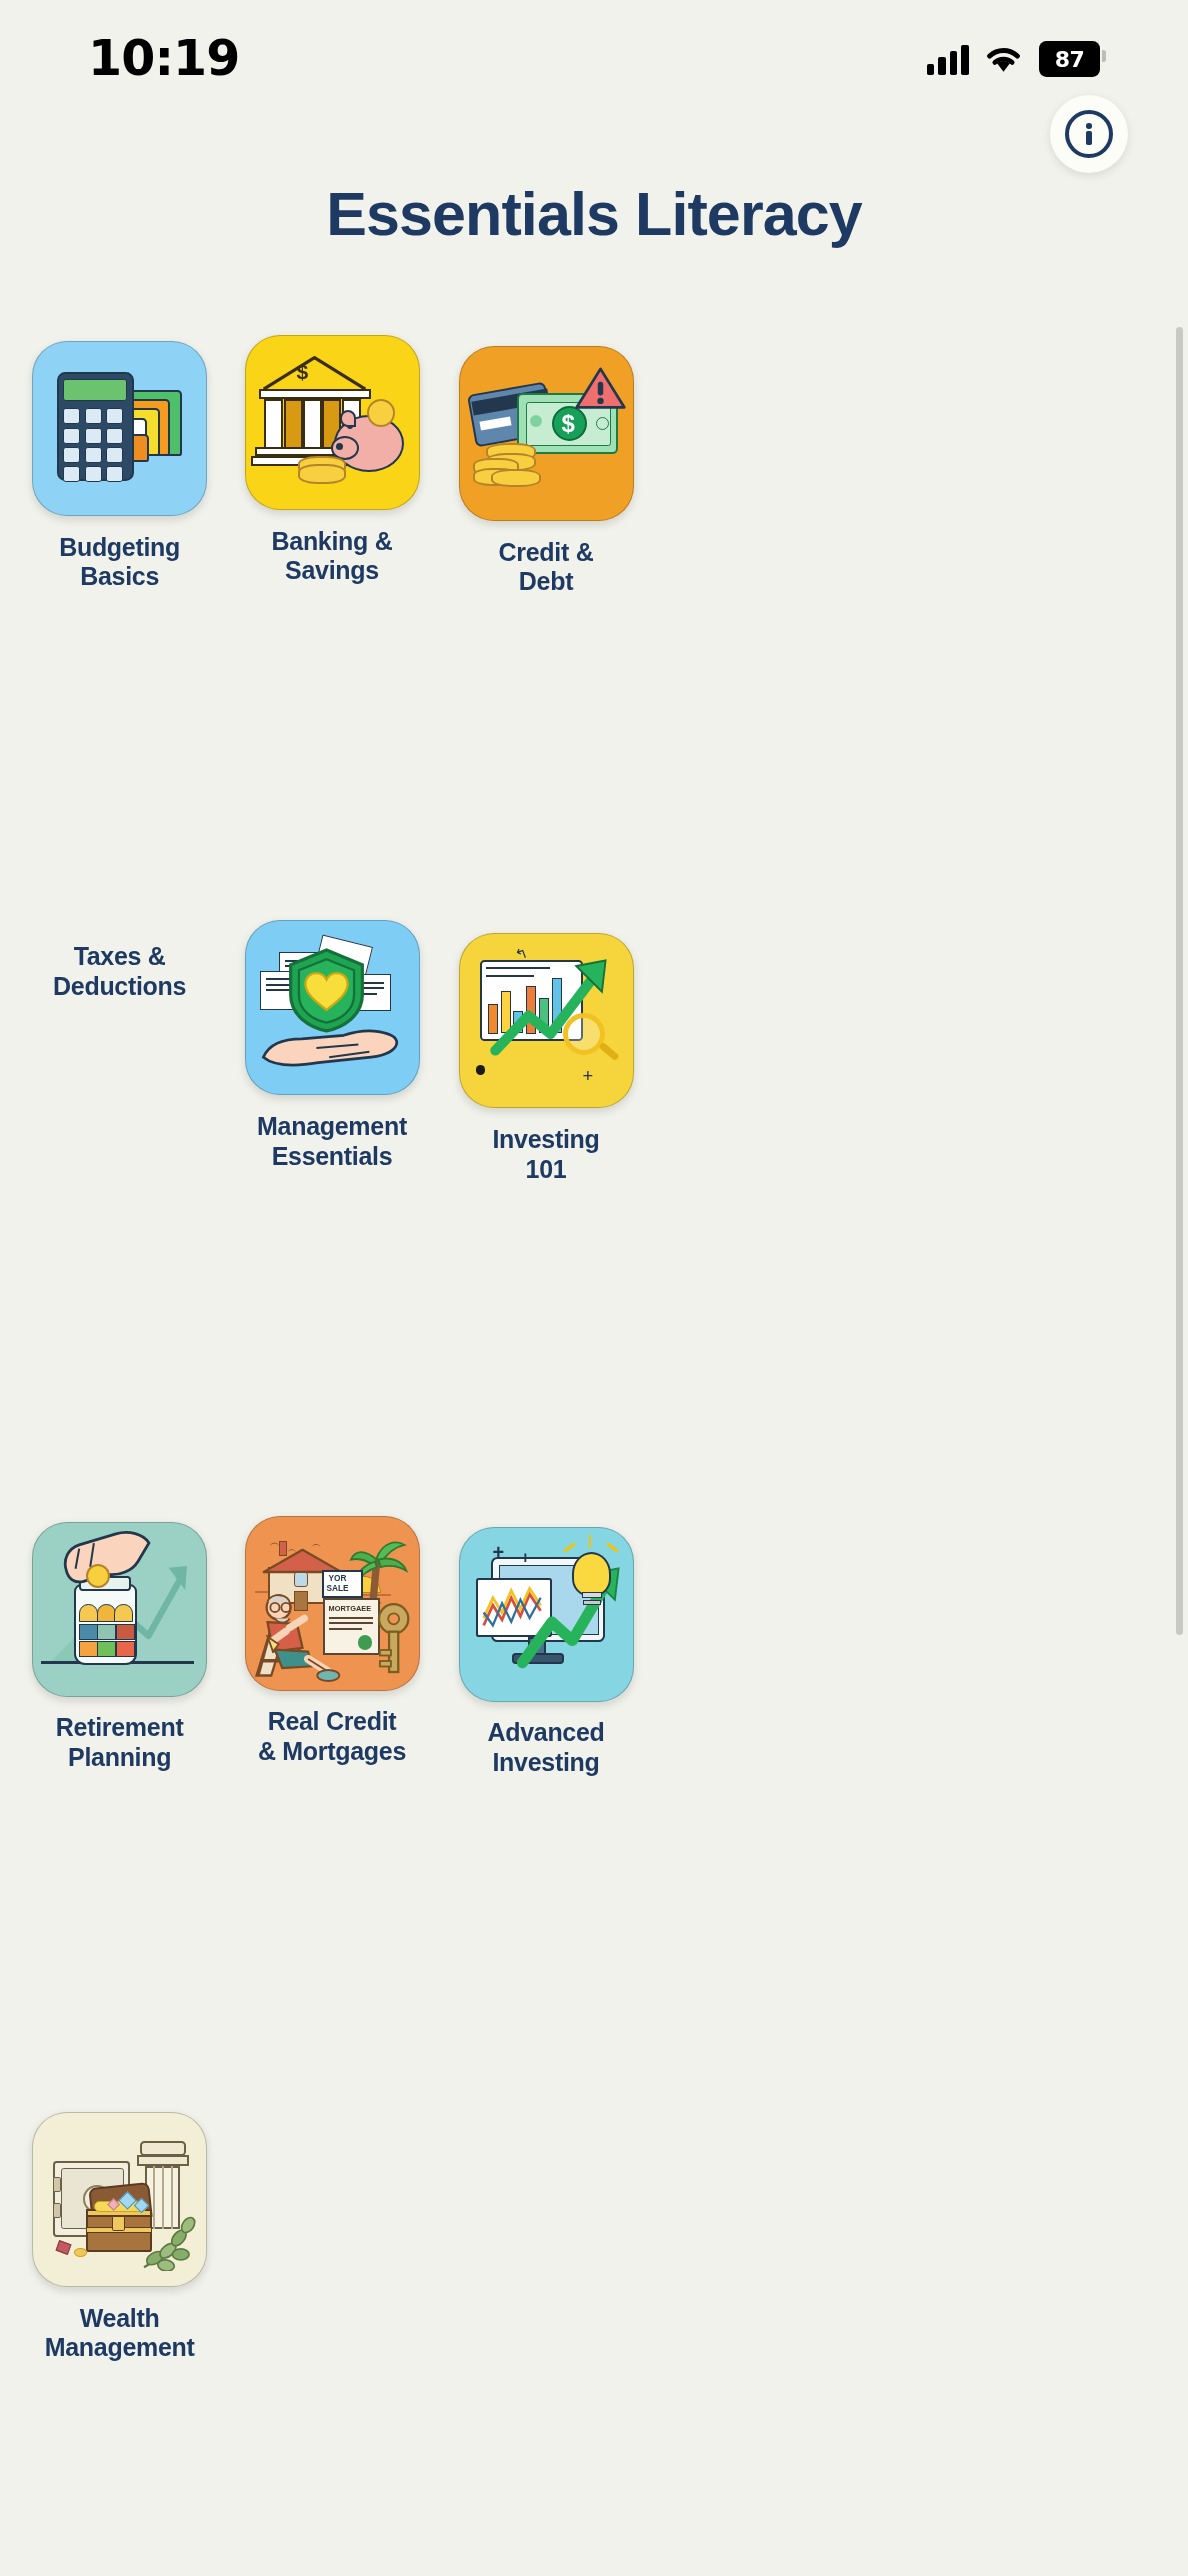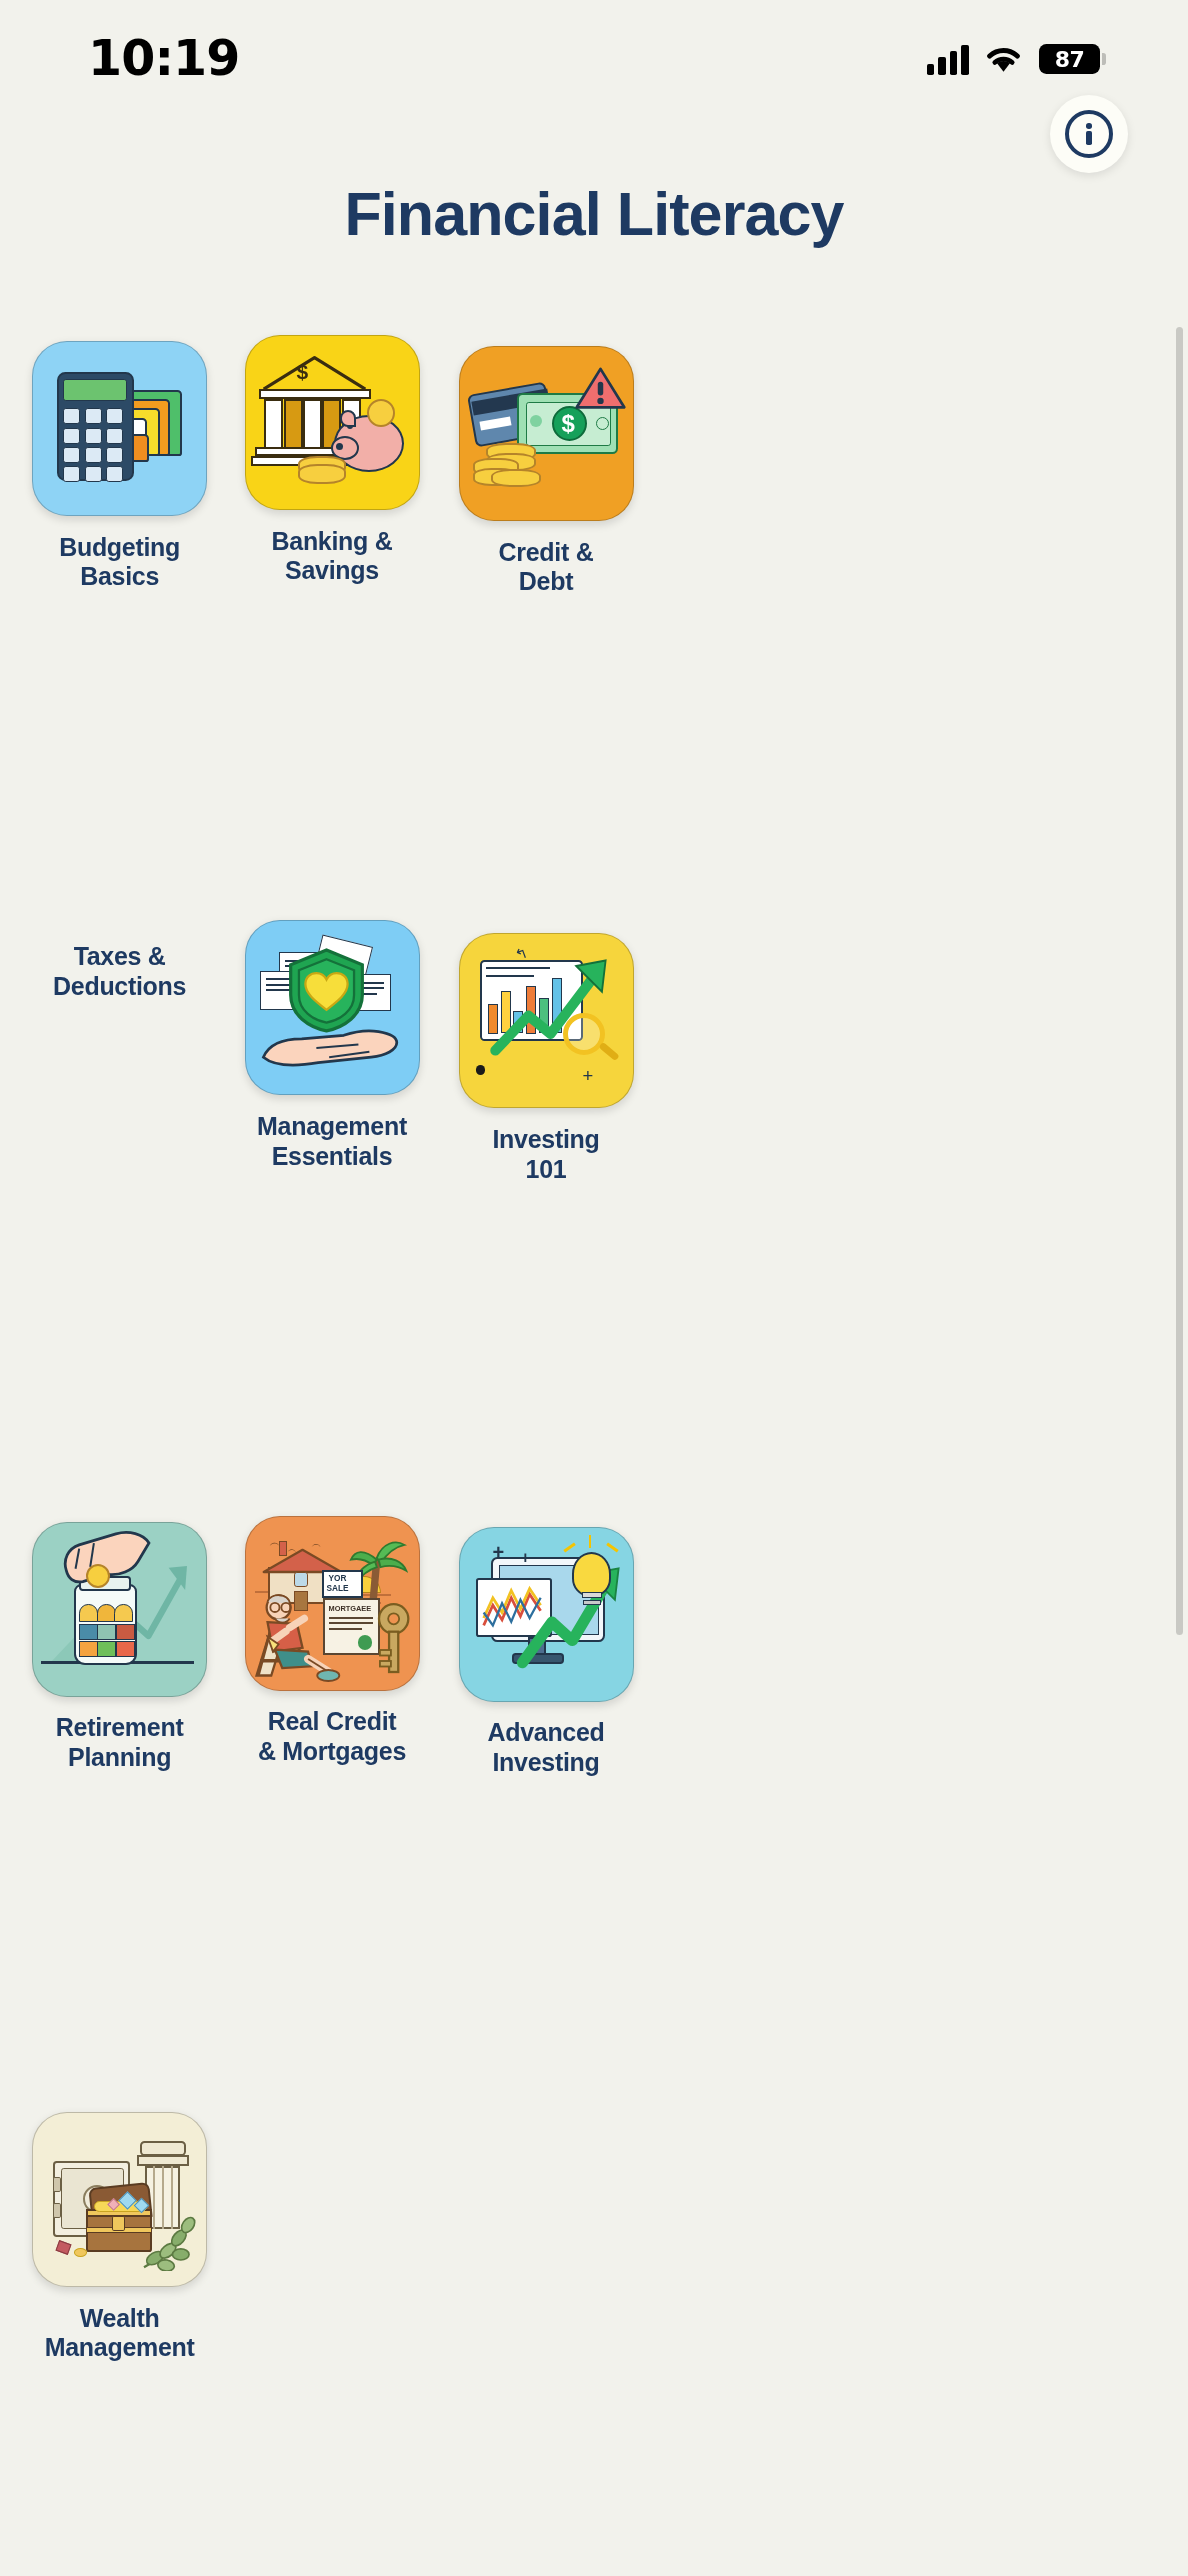--- a/index.html
+++ b/index.html
@@ -25,21 +25,21 @@
   .status-right{ display:flex; align-items:center; gap:15.7px; margin-top:7.4px;}
   .sig{ display:flex; align-items:flex-end; gap:4.1px; height:31px;}
   .sig i{ display:block; width:7.4px; background:#000; border-radius:1.8px;}
   .sig i:nth-child(1){height:11px}
   .sig i:nth-child(2){height:17.5px}
   .sig i:nth-child(3){height:24px}
   .sig i:nth-child(4){height:30px}
   .wifi{ position:relative; width:39px; height:29.5px;}
   .wifi svg{position:absolute; left:0; top:0;}
   .batt{
-    width:61px; height:30px; border-radius:7.4px; background:#000;
+    width:61px; height:36px; border-radius:7.4px; background:#000;
     display:flex; align-items:center; justify-content:center; position:relative;
   }
   .batt span{ color:#fff; font-size:22px; font-weight:bold; letter-spacing:-0.5px;
     font-family:"DejaVu Sans", sans-serif;}
   .batt::after{
     content:""; position:absolute; right:-6.4px; top:9.2px; width:4.6px; height:12px;
     background:#bdbdb8; border-radius:0 2.8px 2.8px 0;
   }
 
   
@@ -136,21 +136,21 @@
 </div>
 
 <div class="info-btn">
   <div class="info-ring">
     <div class="info-dot"></div>
       <div class="info-bar"></div>
   </div>
 </div>
 
 <div class="header">
-  <div class="page-title">Financial Literacy</div>
+  <div class="page-title">Essentials Literacy</div>
 </div>
 
 <div class="scrollbar"></div>
 
 <div class="grid">
 
   <div class="row">
 
     <div class="cell" style="left:-18.4px; top:28px;">
       <div class="tile tile-lg" style="background:#8ed3f5;">

